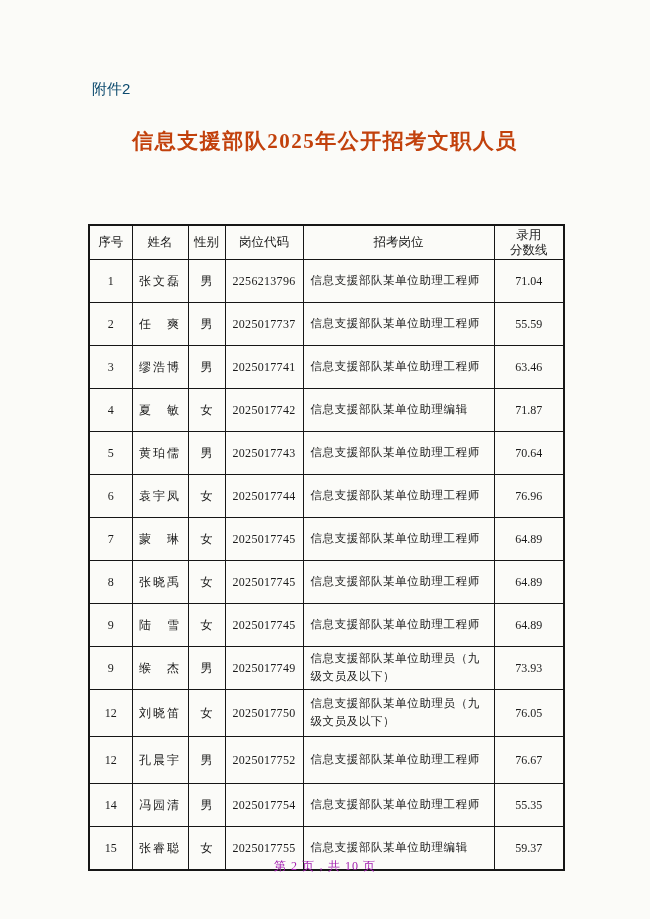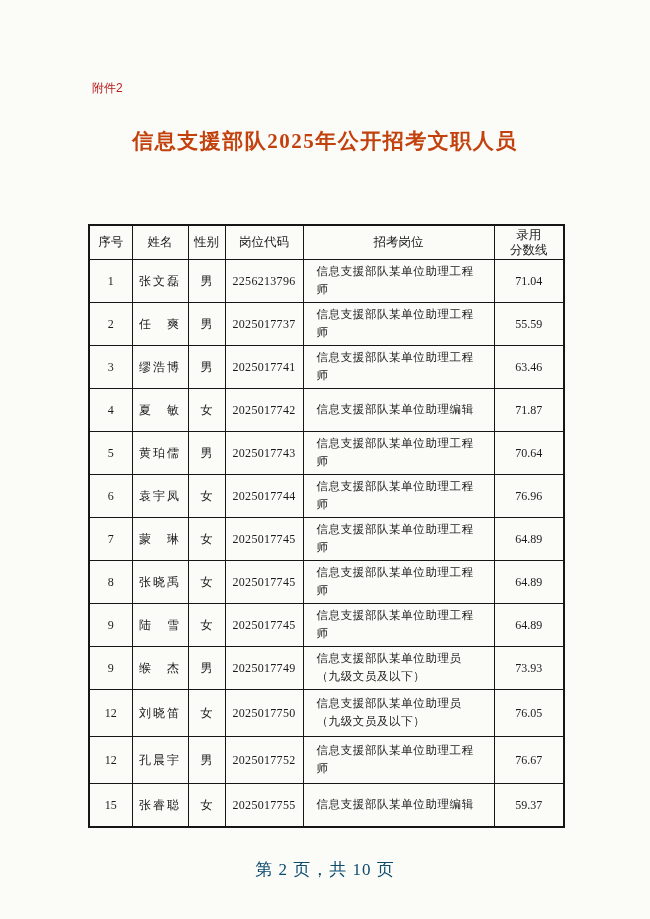--- a/index.html
+++ b/index.html
@@ -8,21 +8,21 @@
     background: var(--background, #fbfbf8);
     color: var(--text, #1b1b1b);
     font-family: "Liberation Serif", "DejaVu Serif", serif;
     -webkit-font-smoothing: antialiased;
   }
   .page { position: relative; width: 650px; height: 919px; overflow: hidden; }
 
   .attachment {
     position: absolute; left: 92px; top: 80px;
     font-family: "Liberation Sans", "DejaVu Sans", sans-serif;
-    font-size: 12px; color: #b91c1c;
+    font-size: 15px; color: #0c4a6e;
   }
 
   .title {
     position: absolute; left: 0; top: 126px; width: 100%;
     margin: 0; text-align: center;
     font-size: 21px; font-weight: 700;
     line-height: 31px; letter-spacing: 1.5px;
     color: #c2410c;
   }
 
@@ -40,30 +40,30 @@
     height: 33px; font-weight: 400;
     font-size: 12.5px; text-align: center;
     white-space: pre-line; line-height: 1.2;
   }
   .doc-table td {
     height: 36px; font-size: 12px; text-align: center;
   }
   .doc-table td.c-name { letter-spacing: 2px; }
   .doc-table td.c-code { letter-spacing: 0.3px; }
   .doc-table td.c-position {
-    text-align: left; padding: 3px 13px;
+    text-align: left; padding: 3px 7px;
     font-size: 11.5px; letter-spacing: 0.6px; line-height: 1.55;
   }
   .doc-table tbody tr:nth-child(11) td,
   .doc-table tbody tr:nth-child(12) td { height: 40px; }
 
   .footer {
     position: absolute; left: 0; top: 858px; width: 100%;
-    text-align: center; font-size: 17px; letter-spacing: 1px;
-    color: #0c4a6e;
+    text-align: center; font-size: 12px; letter-spacing: 1px;
+    color: #a21caf;
   }
 </style>
 </head>
 <body>
 
 <div class="page">
 
   <div class="attachment">附件2</div>
 
   <h1 class="title">
@@ -181,20 +181,28 @@
   </tr>
         <tr>
     <td class="c-no">12</td>
     <td class="c-name">孔晨宇</td>
     <td class="c-gender">男</td>
     <td class="c-code">2025017752</td>
     <td class="c-position">信息支援部队某单位助理工程师</td>
     <td class="c-score">76.67</td>
   </tr>
         <tr>
+    <td class="c-no">14</td>
+    <td class="c-name">冯园清</td>
+    <td class="c-gender">男</td>
+    <td class="c-code">2025017754</td>
+    <td class="c-position">信息支援部队某单位助理工程师</td>
+    <td class="c-score">55.35</td>
+  </tr>
+        <tr>
     <td class="c-no">15</td>
     <td class="c-name">张睿聪</td>
     <td class="c-gender">女</td>
     <td class="c-code">2025017755</td>
     <td class="c-position">信息支援部队某单位助理编辑</td>
     <td class="c-score">59.37</td>
   </tr>
       </tbody>
   </table>
 

